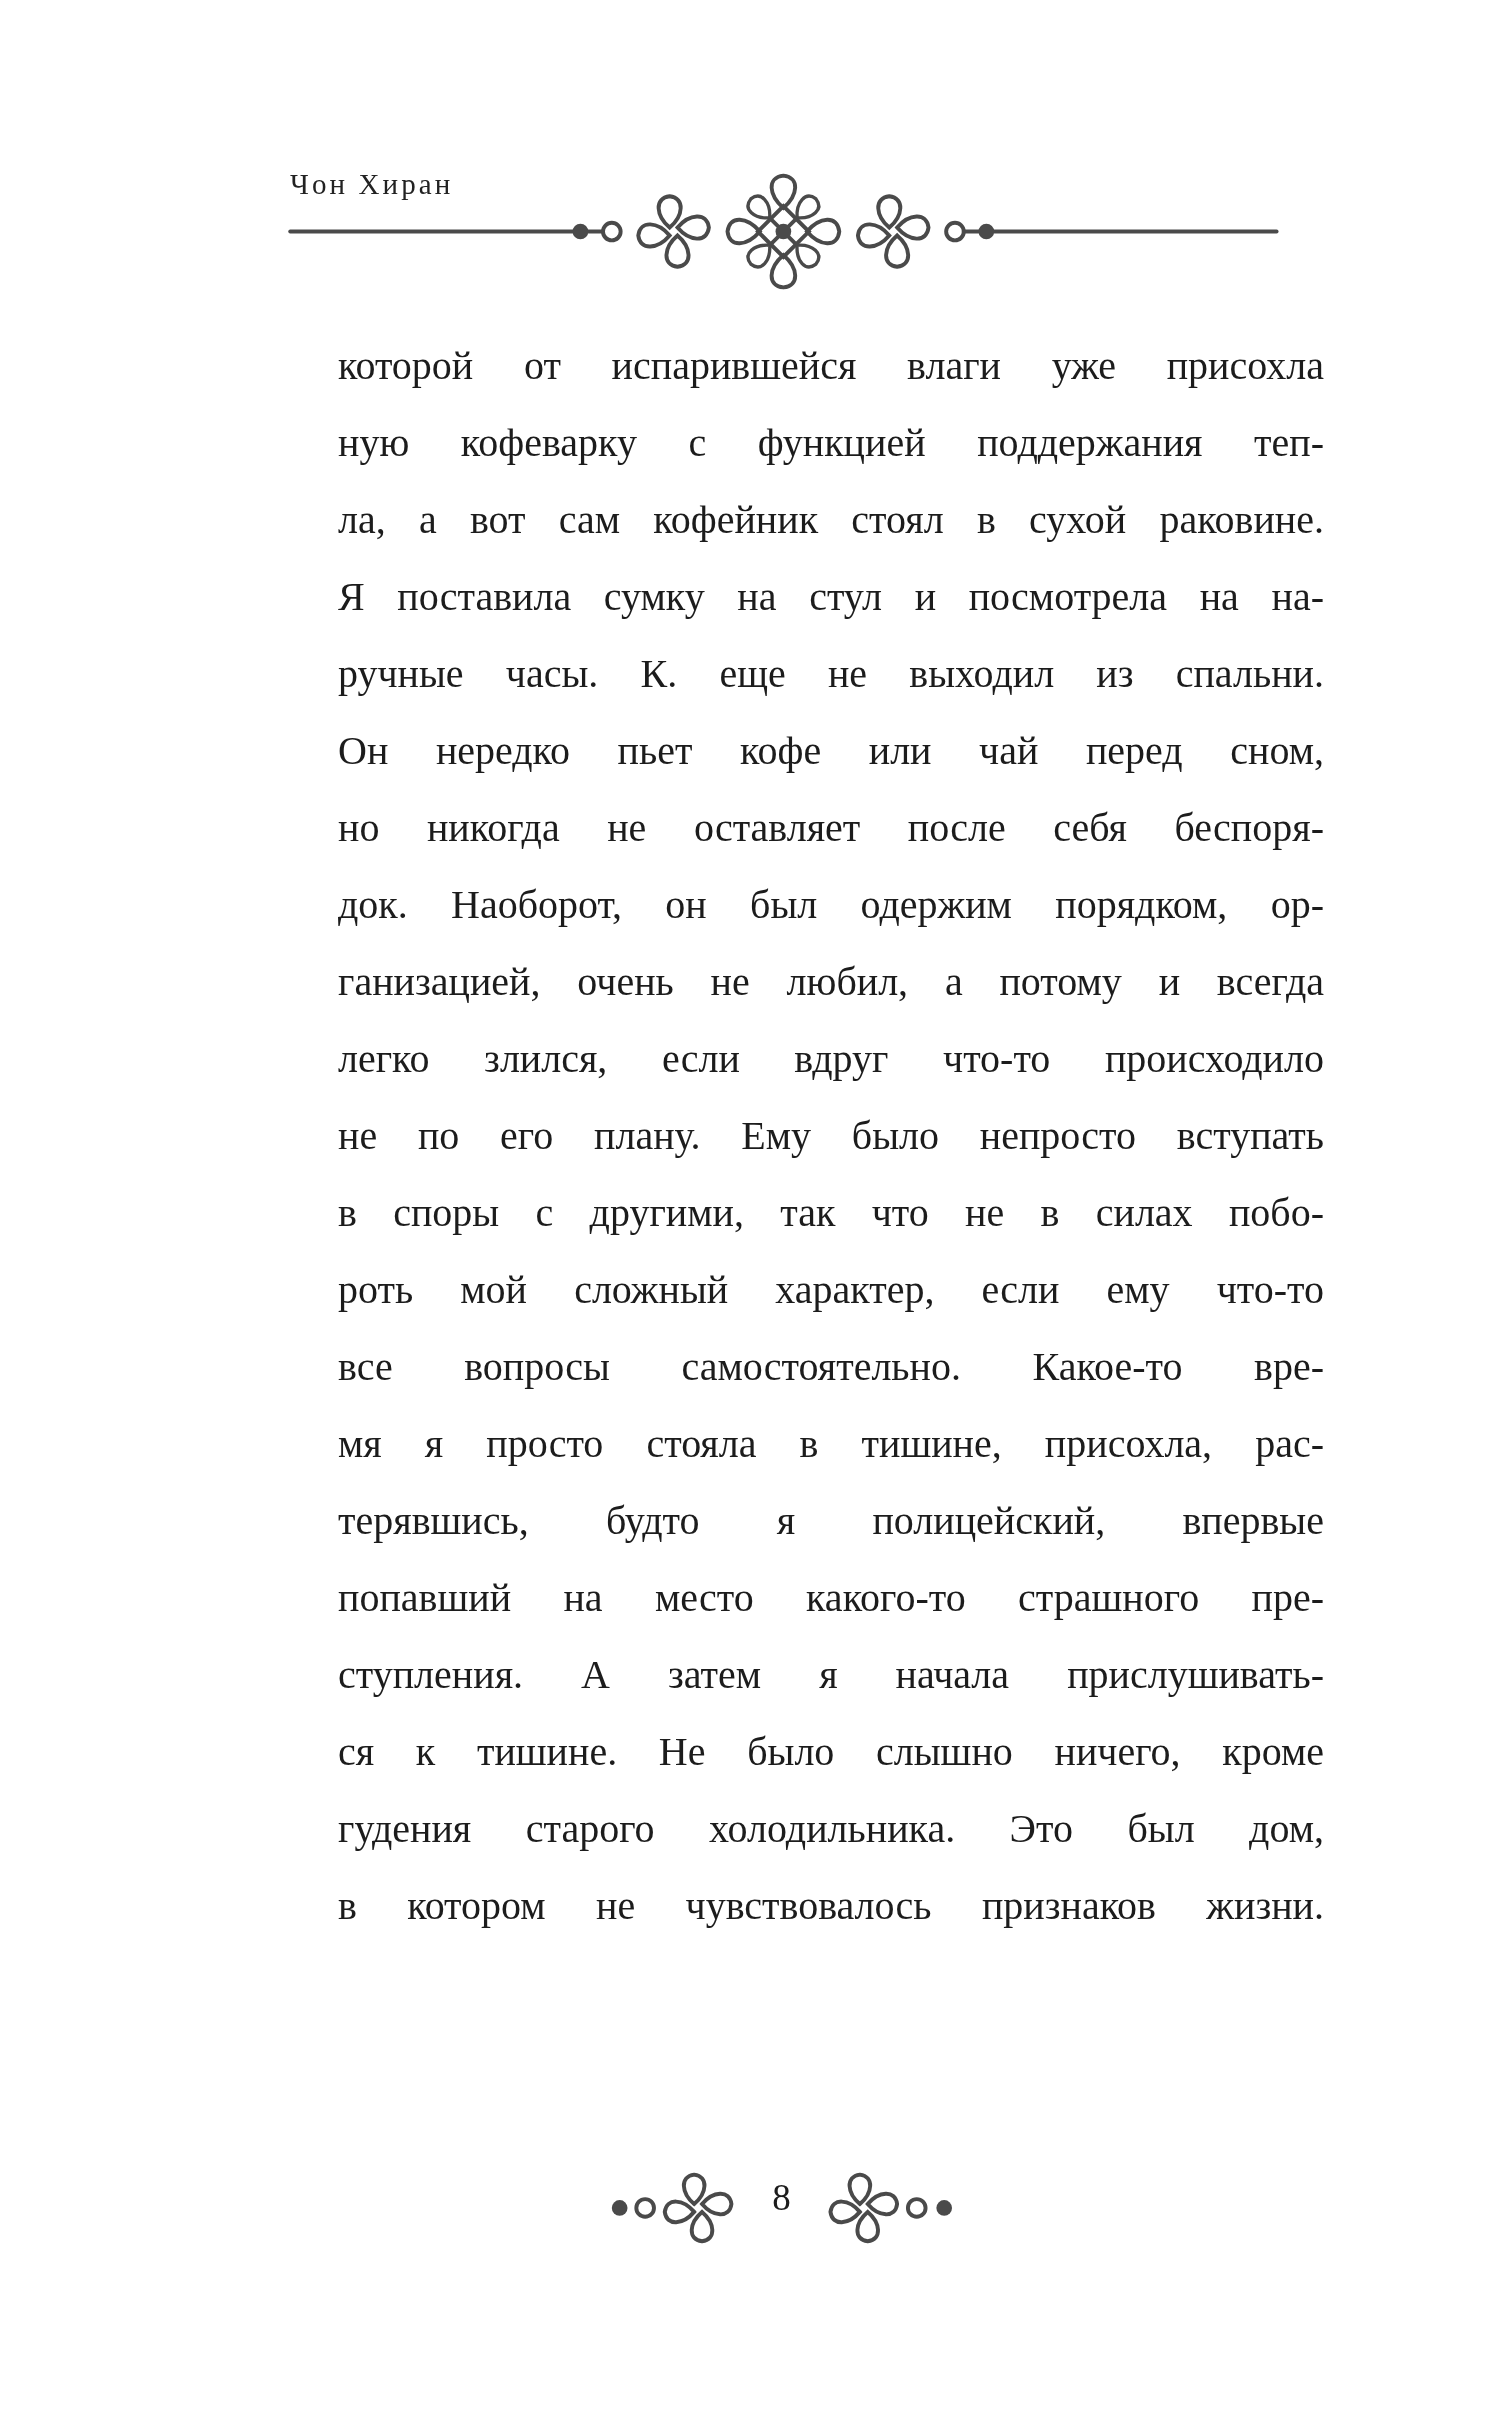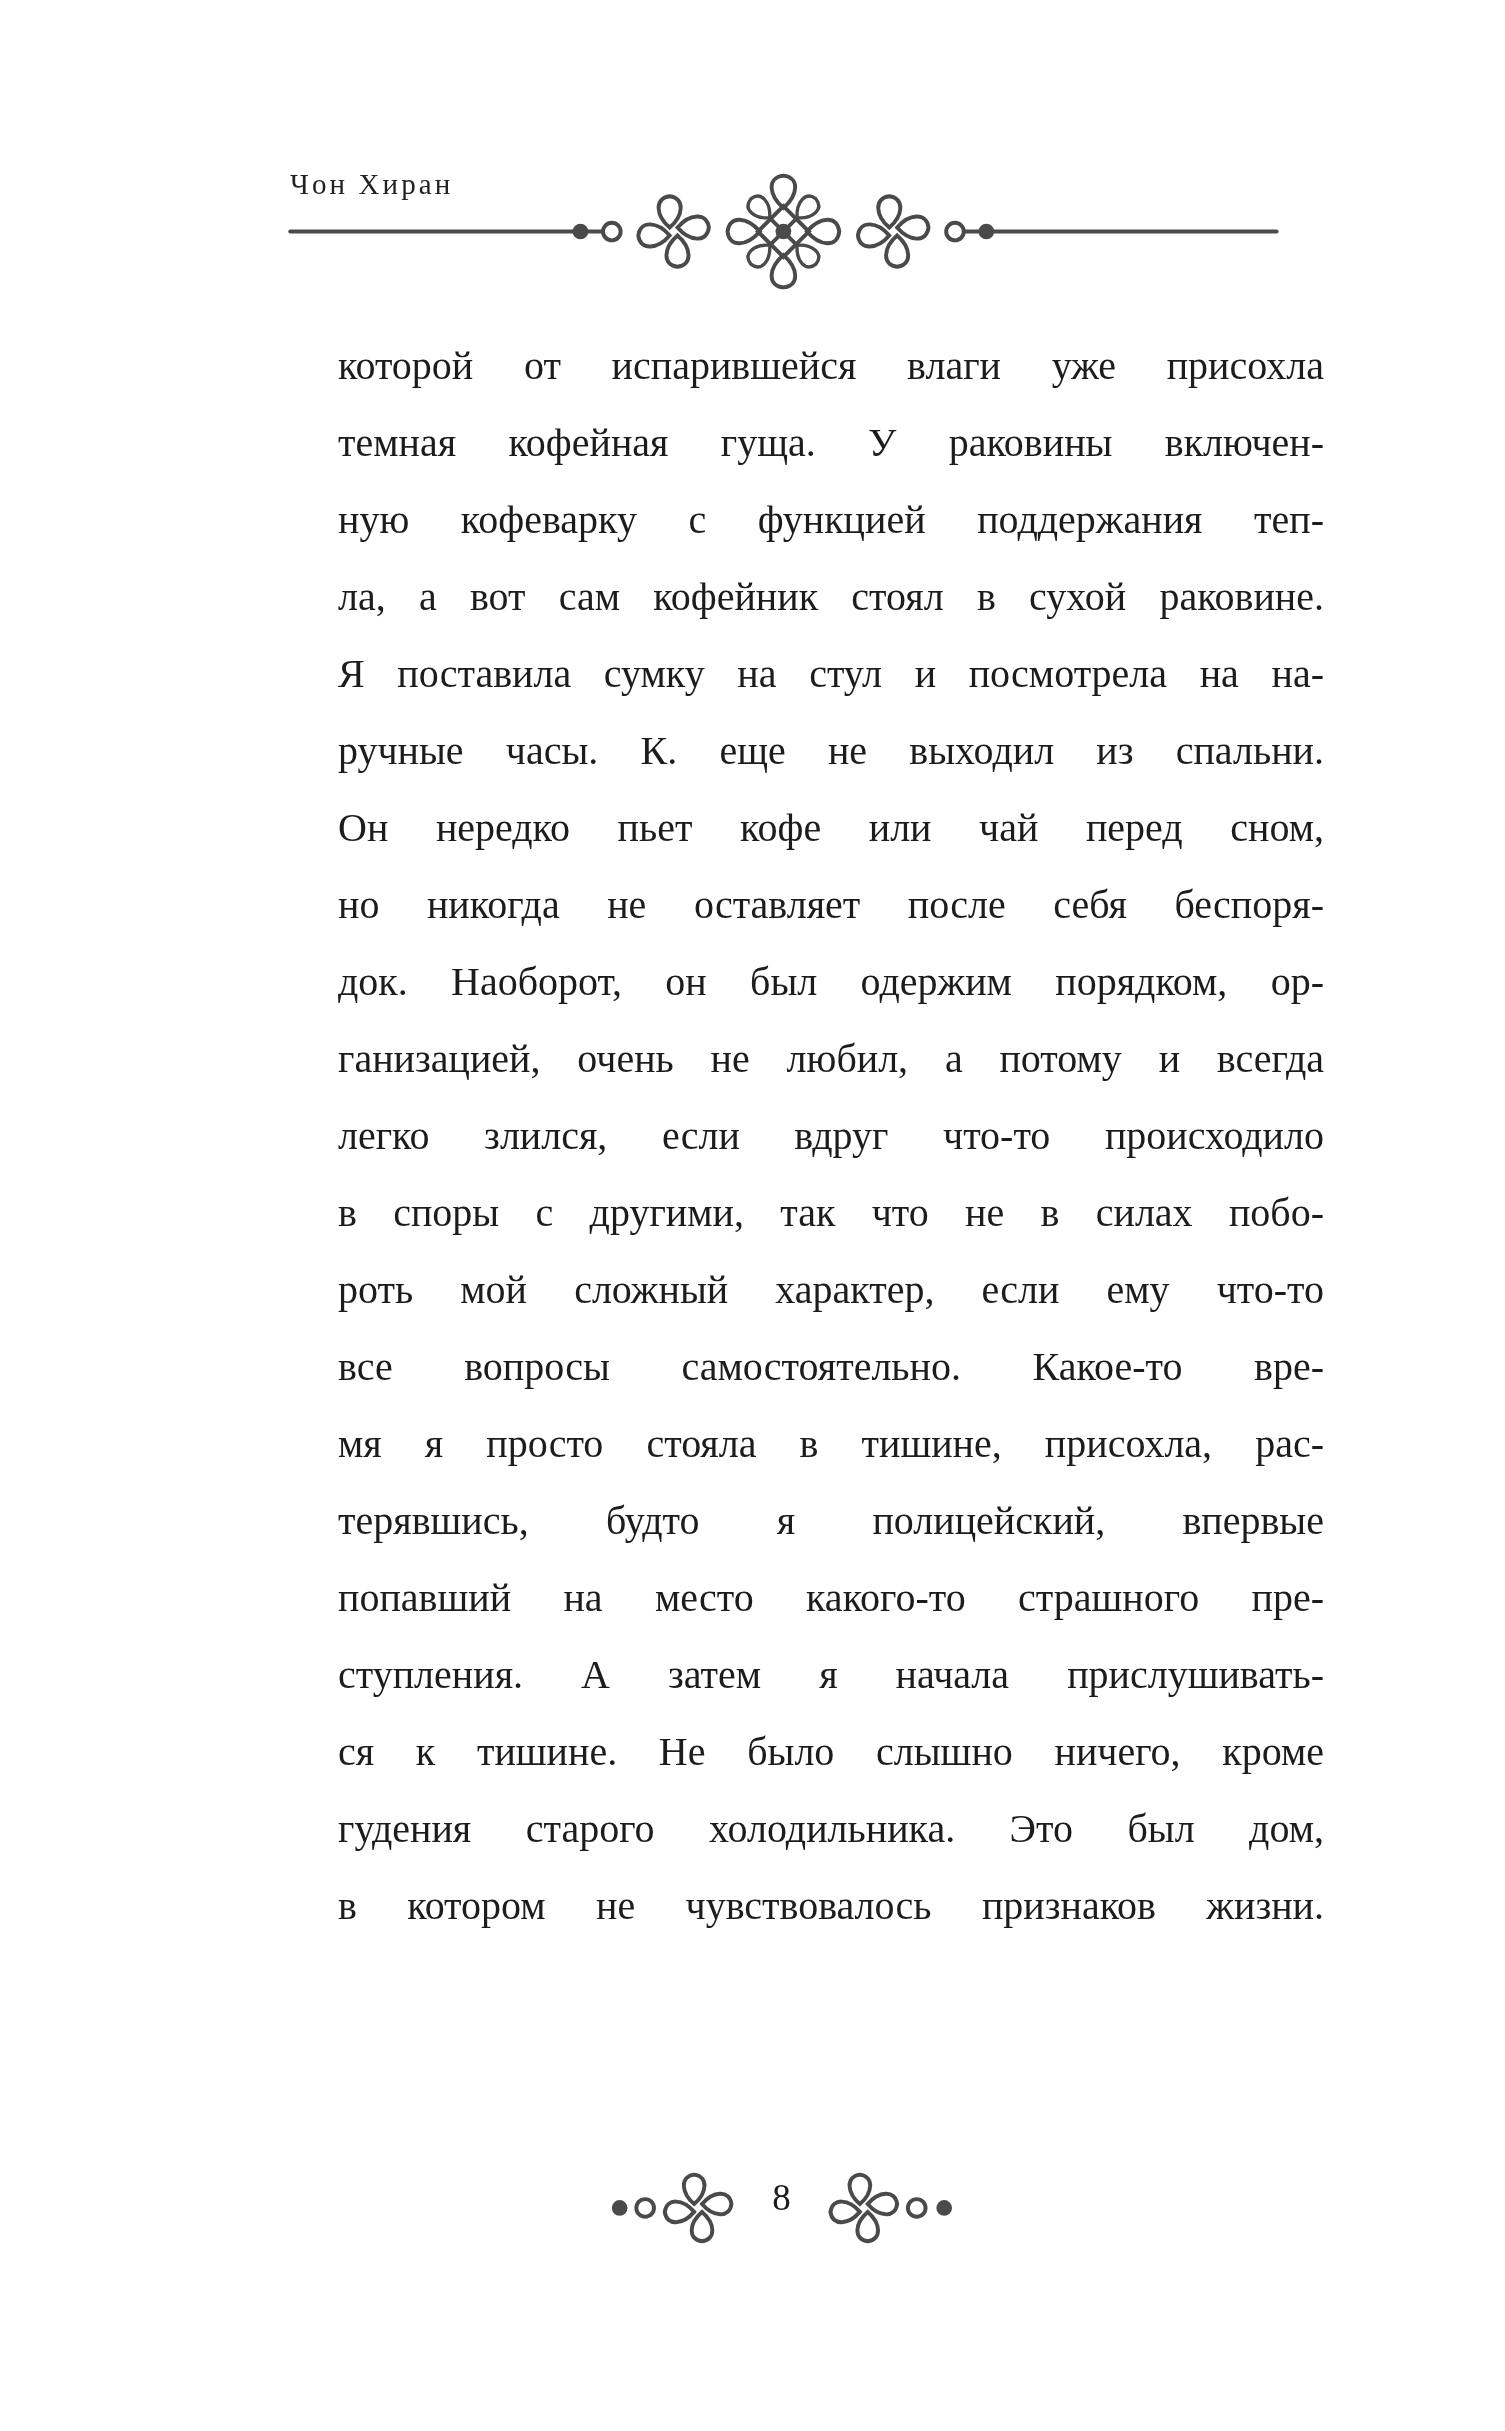--- a/index.html
+++ b/index.html
@@ -135,30 +135,30 @@
     </g>
     <g fill="#4a4a4a">
       <circle cx="592" cy="236" r="8"></circle>
       <circle cx="1006" cy="236" r="8"></circle>
       <circle cx="799" cy="236" r="8"></circle>
     </g>
   </svg>
 
   <div class="text-block">
     <span class="text-line">которой от испарившейся влаги уже присохла</span>
-    <span class="text-line">темная кофейная гуща. У раковины включен-</span>
     <span class="text-line">ную кофеварку с функцией поддержания теп-</span>
     <span class="text-line">ла, а вот сам кофейник стоял в сухой раковине.</span>
     <span class="text-line">Я поставила сумку на стул и посмотрела на на-</span>
     <span class="text-line">ручные часы. К. еще не выходил из спальни.</span>
     <span class="text-line">Он нередко пьет кофе или чай перед сном,</span>
     <span class="text-line">но никогда не оставляет после себя беспоря-</span>
     <span class="text-line">док. Наоборот, он был одержим порядком, ор-</span>
     <span class="text-line">ганизацией, очень не любил, а потому и всегда</span>
     <span class="text-line">легко злился, если вдруг что-то происходило</span>
+    <span class="text-line">не по его плану. Ему было непросто вступать</span>
     <span class="text-line">в споры с другими, так что не в силах побо-</span>
     <span class="text-line">роть мой сложный характер, если ему что-то</span>
     <span class="text-line">все вопросы самостоятельно. Какое-то вре-</span>
     <span class="text-line">мя я просто стояла в тишине, присохла, рас-</span>
     <span class="text-line">терявшись, будто я полицейский, впервые</span>
     <span class="text-line">попавший на место какого-то страшного пре-</span>
     <span class="text-line">ступления. А затем я начала прислушивать-</span>
     <span class="text-line">ся к тишине. Не было слышно ничего, кроме</span>
     <span class="text-line">гудения старого холодильника. Это был дом,</span>
     <span class="text-line">в котором не чувствовалось признаков жизни.</span>

